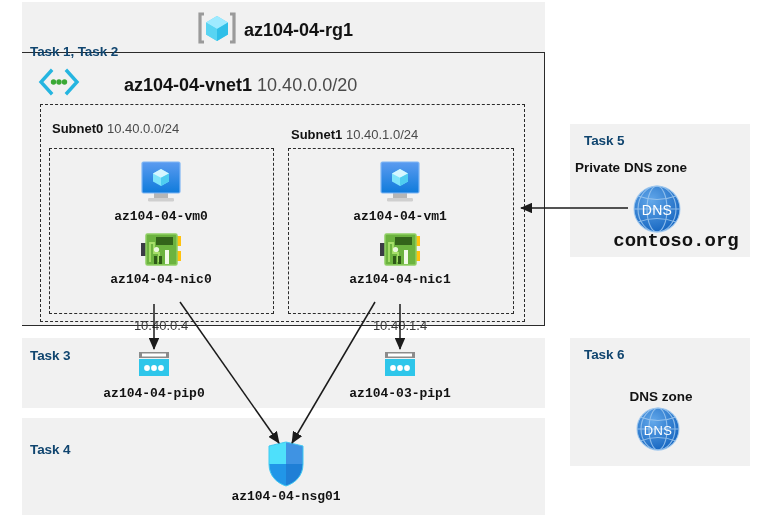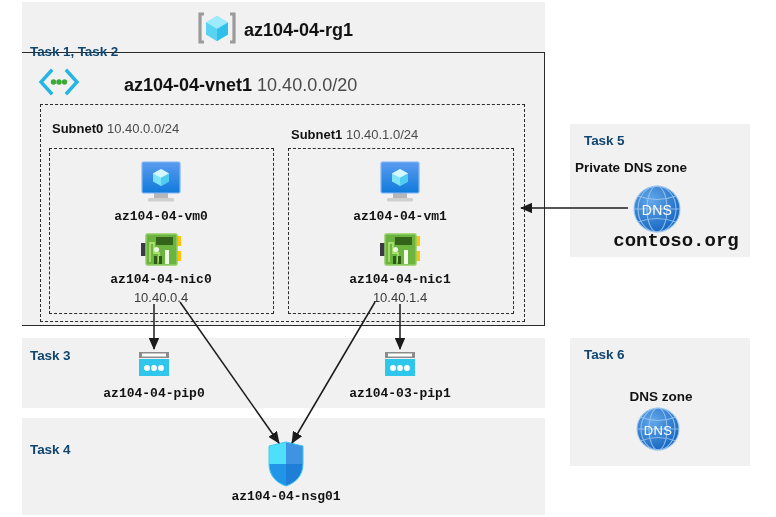--- a/index.html
+++ b/index.html
@@ -96,20 +96,21 @@
     font-family: Liberation Mono, monospace;
   }
   .node-sub {
     position: absolute;
     font-weight: normal;
     font-size: 13px;
     color: #3b3b3b;
     text-align: right;
     white-space: nowrap;
     transform: translateX(-50%);
+    margin-top: 28px;
   }
   .box-title {
     position: absolute;
     font-weight: bold;
     font-size: 13.5px;
     color: #121212;
     white-space: nowrap;
     transform: translateX(-50%);
     text-align: center;
   }

